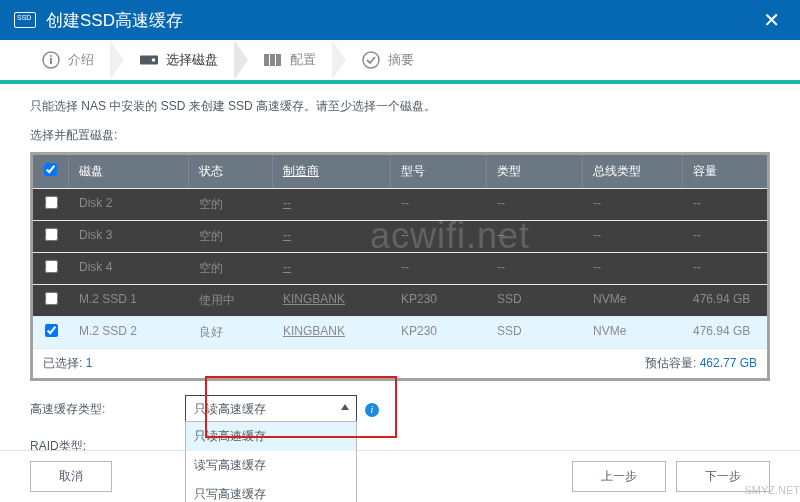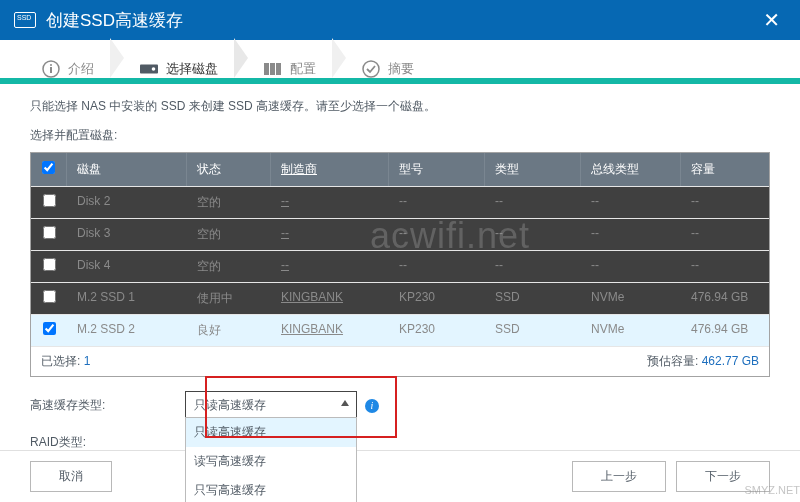--- a/index.html
+++ b/index.html
@@ -2,30 +2,30 @@
 <html><head>
   <meta charset="utf-8">
   <style>
     * { box-sizing: border-box; margin: 0; padding: 0; }
     body { font-family: "Microsoft YaHei", Arial, sans-serif; font-size: 12px; color: #505a64; width: 800px; height: 502px; overflow: hidden; position: relative; background: #fff; }
     .header { background: #0668b3; height: 40px; display: flex; align-items: center; padding: 0 14px; color: #fff; }
     .header-icon { width: 22px; height: 16px; border: 1.5px solid #fff; border-radius: 2px; margin-right: 10px; position: relative; }
     .header-icon::before { content: "SSD"; font-size: 7px; position: absolute; top: 1px; left: 2px; }
     .header-title { font-size: 17px; font-weight: 500; flex: 1; }
     .close-x { font-size: 20px; cursor: pointer; color: #fff; padding: 0 6px; }
-    .stepper { height: 44px; display: flex; align-items: flex-end; padding: 0 30px; border-bottom: 6px solid #14b8a6; gap: 4px; }
+    .stepper { height: 44px; display: flex; align-items: center; padding: 8px 30px; border-bottom: 4px solid #14b8a6; gap: 4px; }
     .step { display: flex; align-items: center; gap: 8px; padding: 0 12px; font-size: 13px; color: #8a8a8a; }
     .step.active { color: #333; }
     .step-icon { width: 18px; height: 18px; display: inline-flex; align-items: center; justify-content: center; }
     .arrow { width: 0; height: 0; border-top: 20px solid transparent; border-bottom: 20px solid transparent; border-left: 14px solid #e8e8e8; }
     .arrow.light { border-left-color: #f0f0f0; }
     .content { padding: 14px 30px; }
     .desc { margin-bottom: 12px; font-size: 12px; }
     .section-label { margin-bottom: 8px; font-size: 12px; }
-    .table { border: 1px solid #a3a3a3; }
+    .table { border: 3px solid #a3a3a3; }
     .thead { background: #6b7884; display: flex; }
     .th { padding: 8px 10px; color: #fff; font-size: 12px; border-right: 1px solid #7a8691; }
     .th:last-child { border-right: none; }
     .col-chk { width: 36px; text-align: center; }
     .col-disk { width: 120px; }
     .col-status { width: 84px; }
     .col-mfr { width: 118px; text-decoration: underline; }
     .col-model { width: 96px; }
     .col-type { width: 96px; }
     .col-bustype { width: 100px; }

